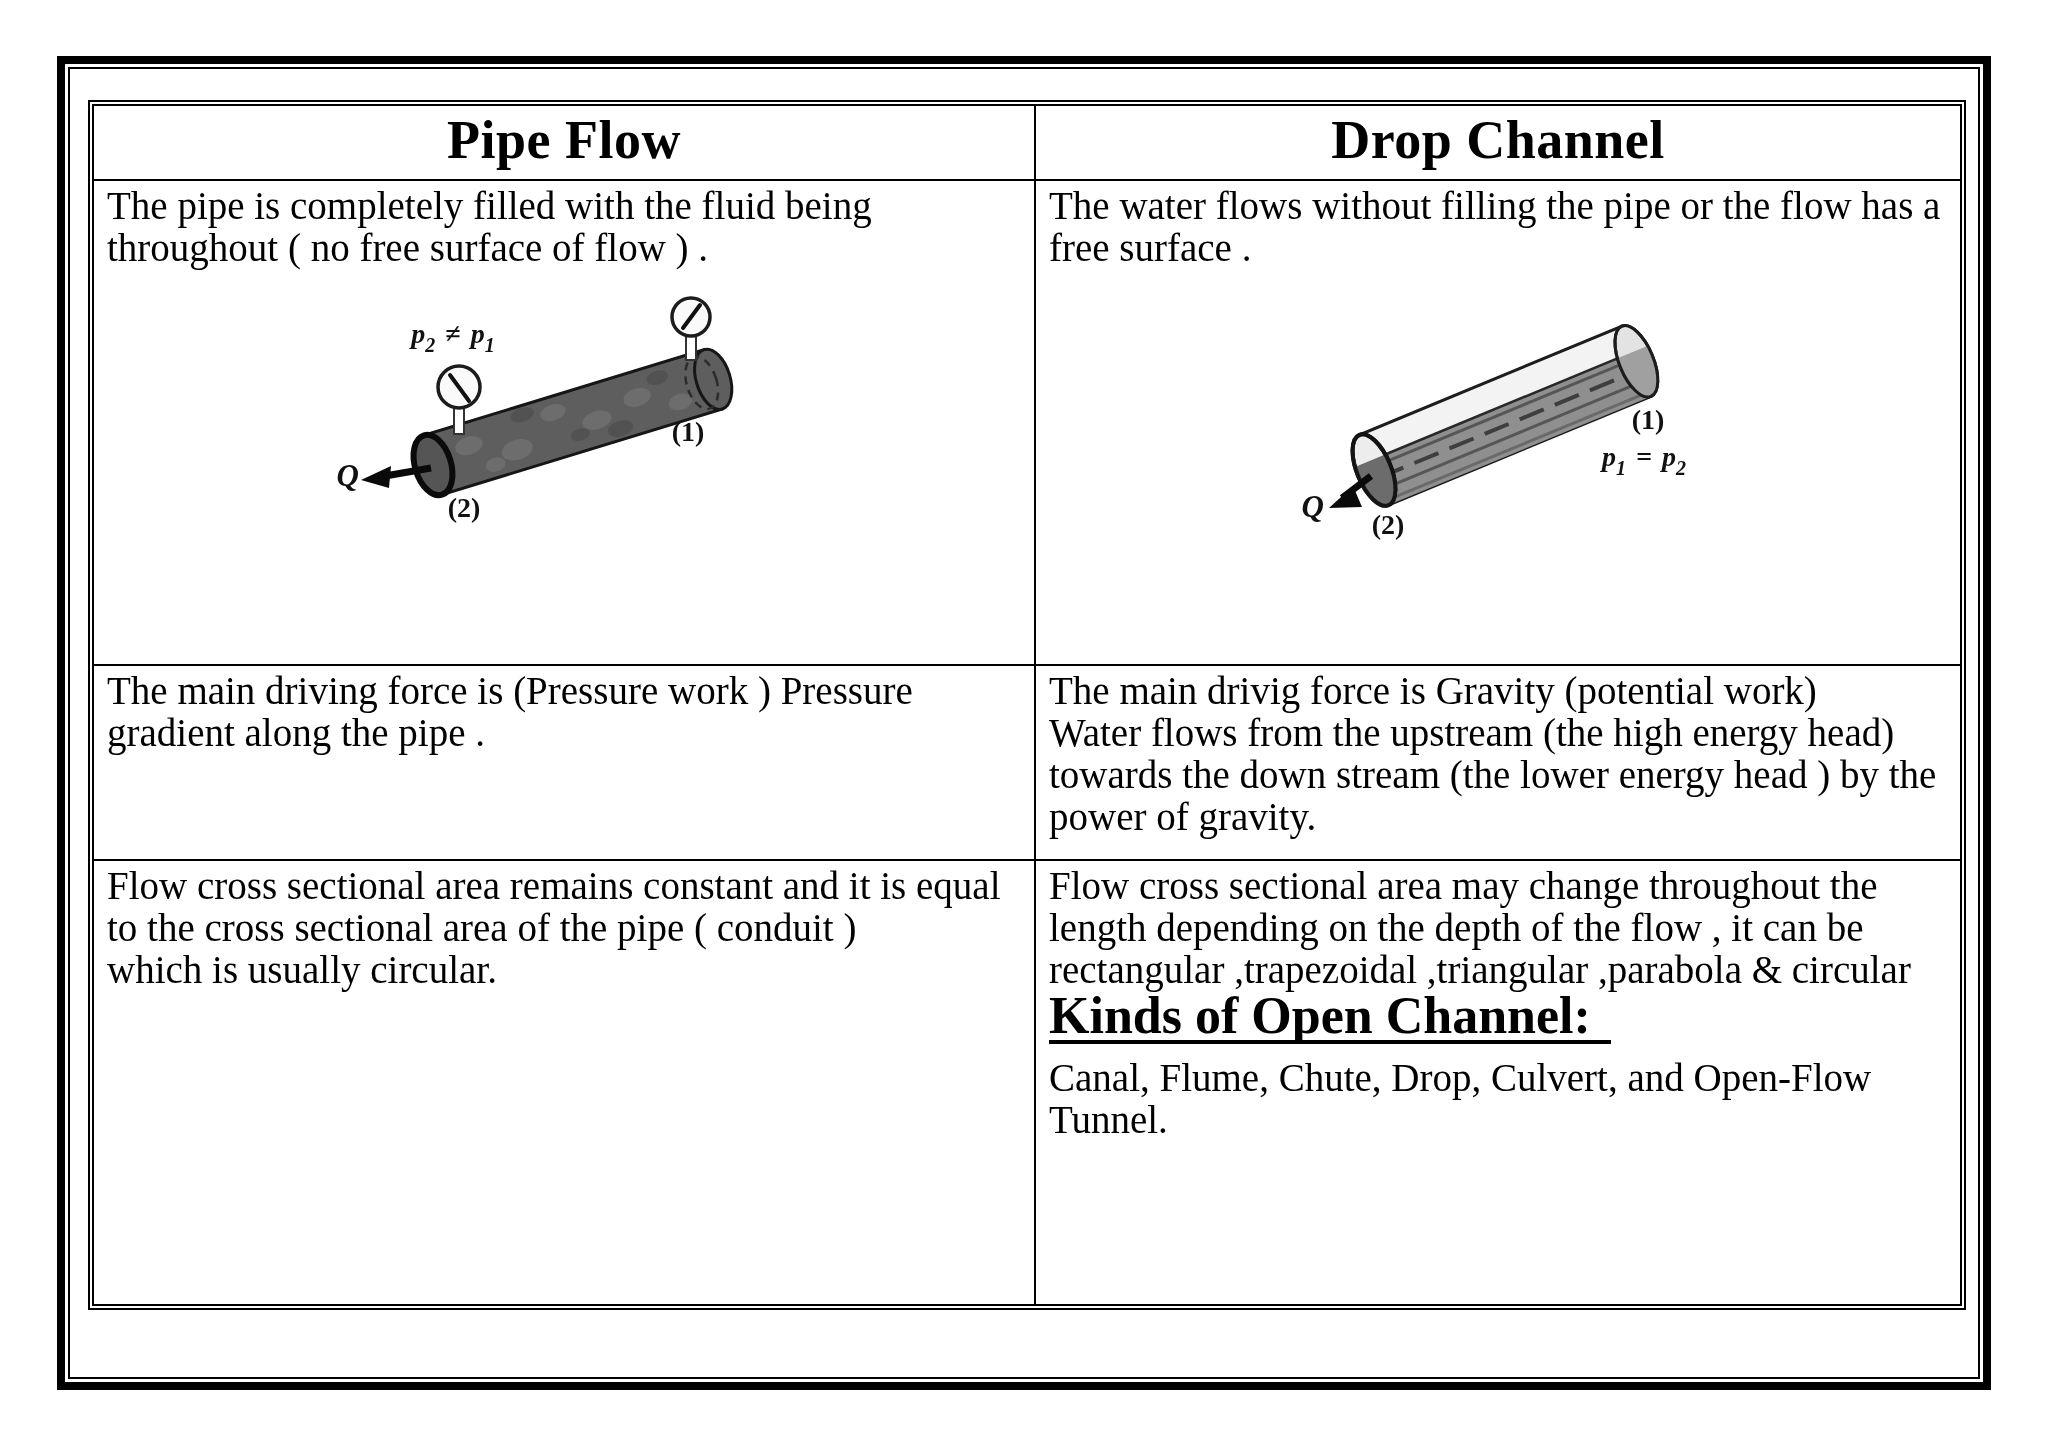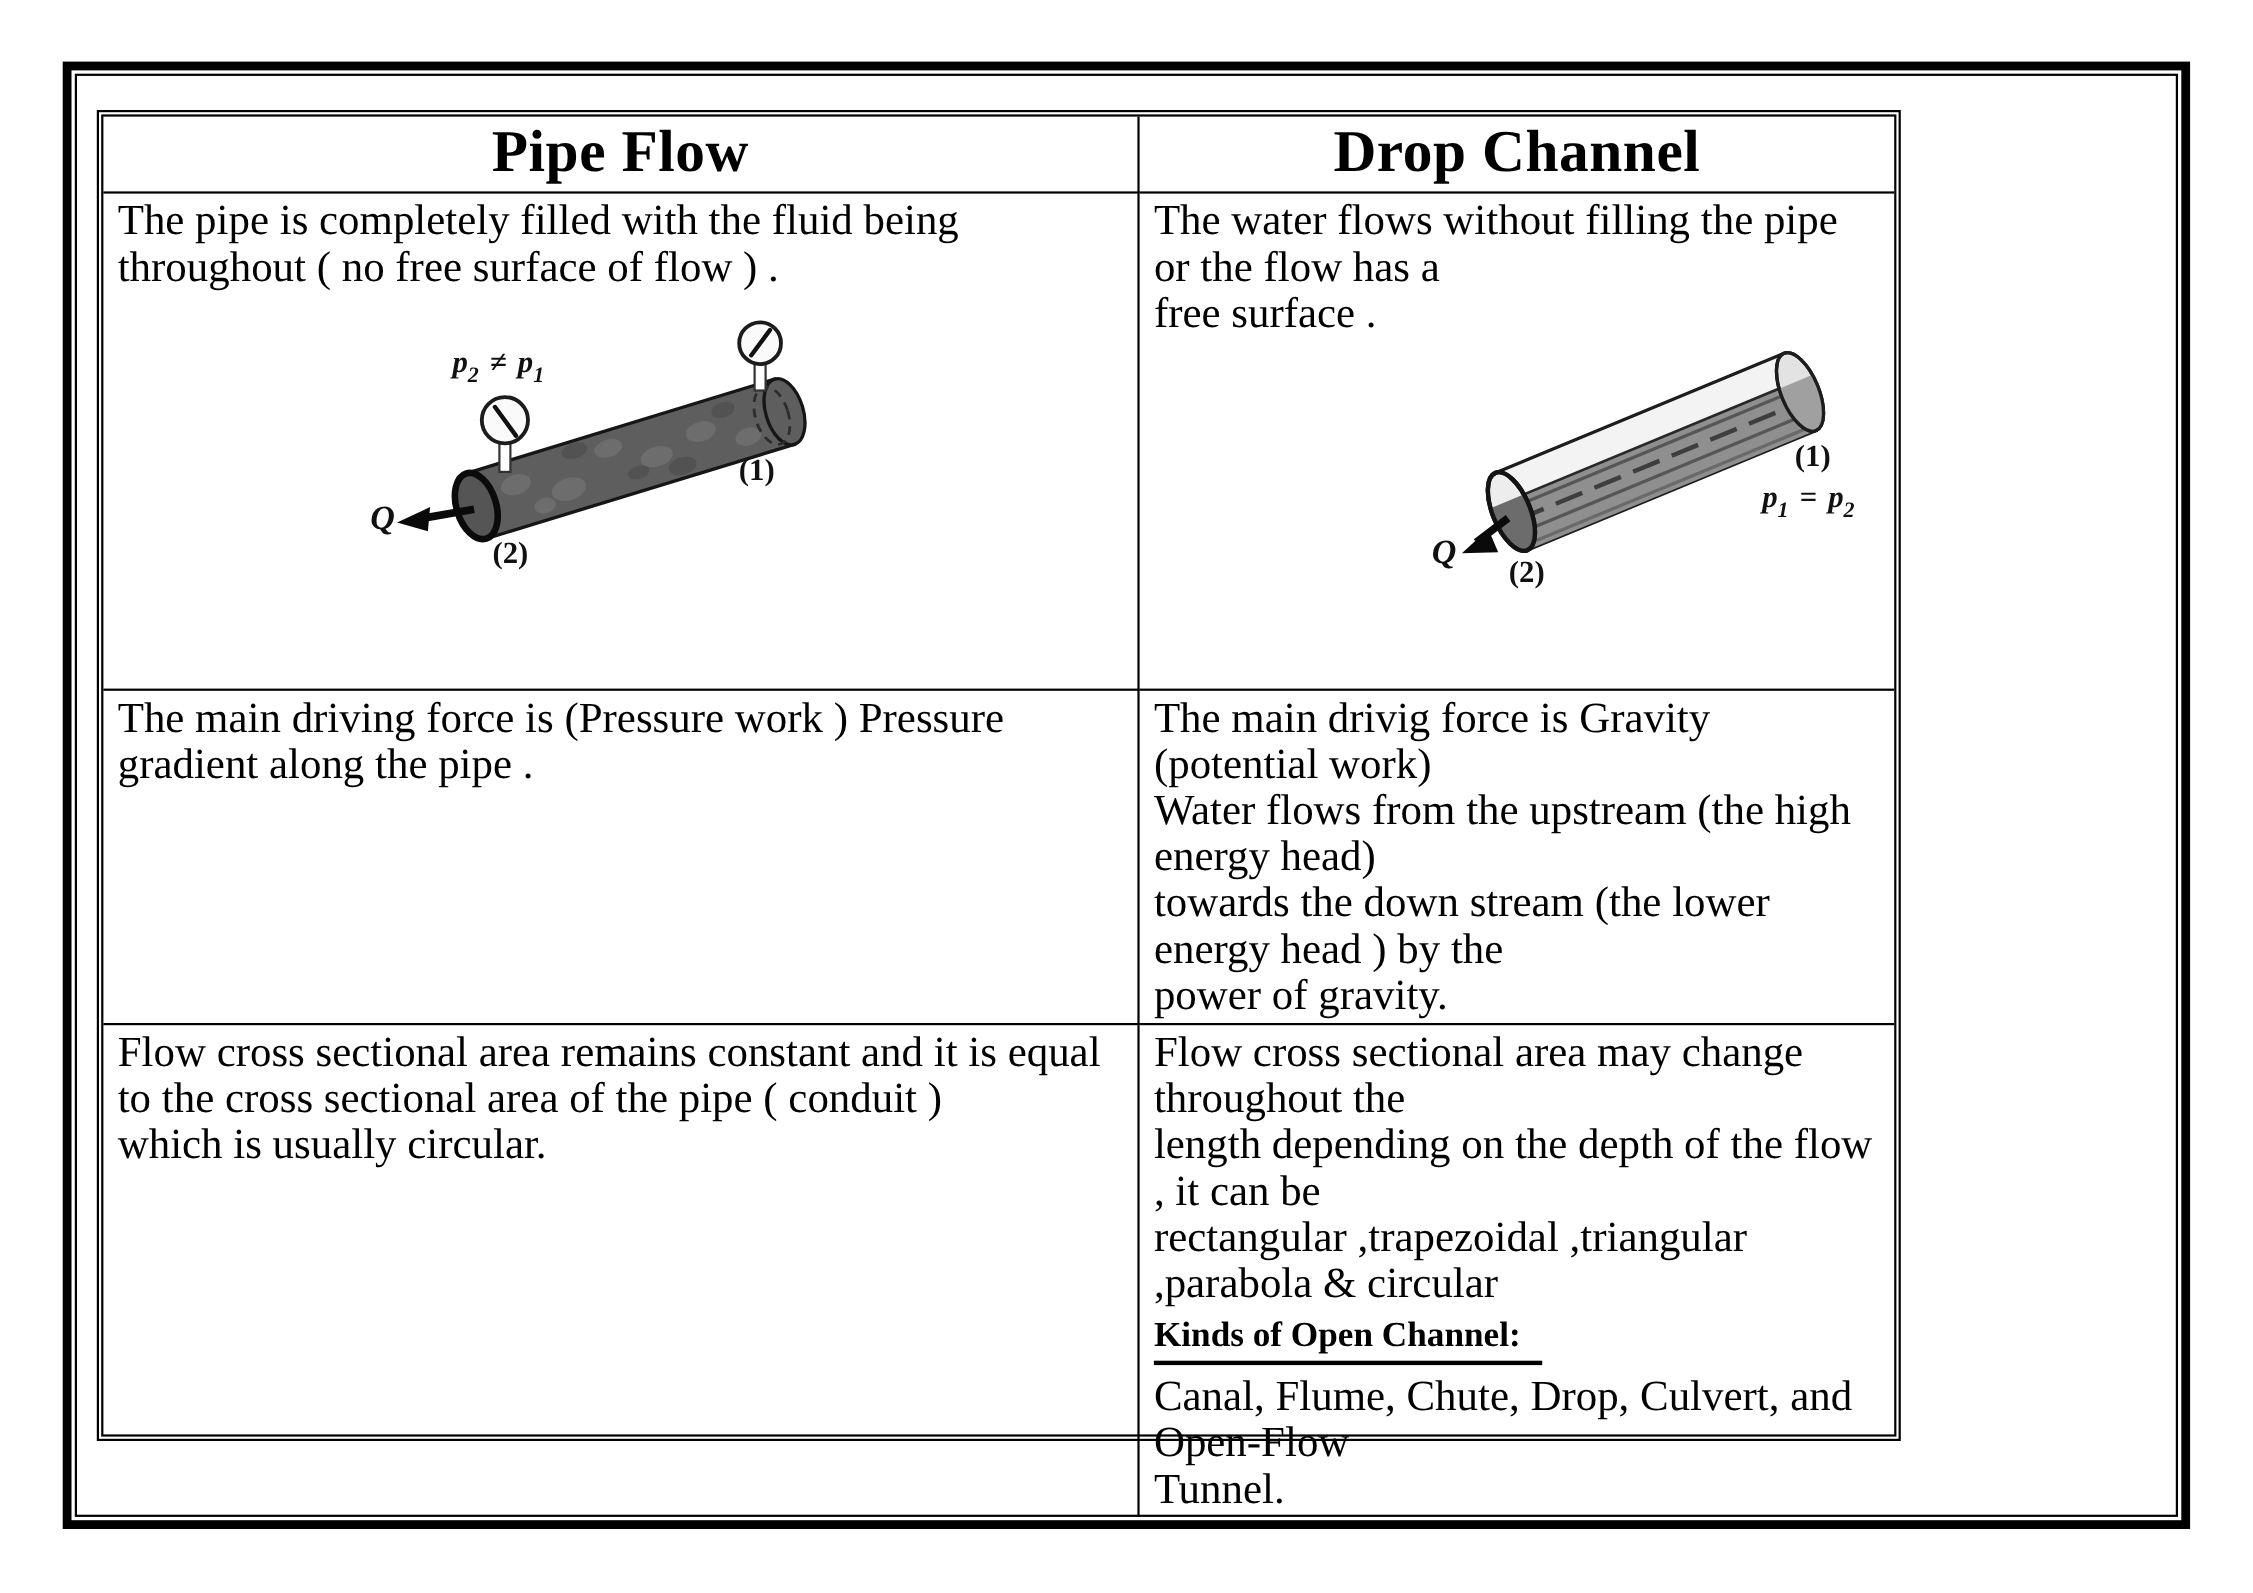--- a/index.html
+++ b/index.html
@@ -9,21 +9,21 @@
   }
   .frame-outer{
     position:absolute;left:57px;top:56px;width:1934px;height:1334px;
     border:8px solid #000;box-sizing:border-box;
   }
   .frame-inner{
     position:absolute;left:3px;top:3px;right:3px;bottom:3px;
     border:2px solid #000;
   }
   .table-wrap{
-    position:absolute;left:18px;top:31px;width:1640px;height:1210px;
+    position:absolute;left:18px;top:31px;width:1878px;height:1210px;
     border:6px double #000;box-sizing:border-box;
   }
   table.cmp{
     width:100%;height:100%;border-collapse:collapse;table-layout:fixed;
   }
   .cmp th,.cmp td{
     border:2px solid #000;vertical-align:top;padding:4px 13px;
     box-sizing:border-box;
   }
   .cmp th{border-top:none;}
@@ -37,21 +37,21 @@
   tr.r1{height:452px;}
   tr.r2{height:90px;}
   tr.r3{height:181px;}
   tr.r4{height:414px;}
   .cellbox{position:relative;width:100%;height:100%;}
   .txt{
     font-size:39px;line-height:42px;white-space:pre-line;
   }
   .kinds-heading{line-height:46px;margin-top:2px;margin-bottom:6px;}
   .kinds-heading span{
-    font-weight:bold;font-size:32px;
+    font-weight:bold;font-size:52px;
     border-bottom:4px solid #000;padding-right:20px;padding-bottom:1px;
     display:inline-block;
   }
   svg.diag{position:absolute;}
   svg.diag text{font-family:"Liberation Serif","DejaVu Serif",serif;fill:#111;}
   .plabel{font-style:italic;font-weight:bold;font-size:28px;}
   .plabel .sub{font-size:20px;}
   .ptlabel{font-size:28px;font-weight:600;}
   .qlabel{font-style:italic;font-weight:bold;font-size:31px;}
 </style>

